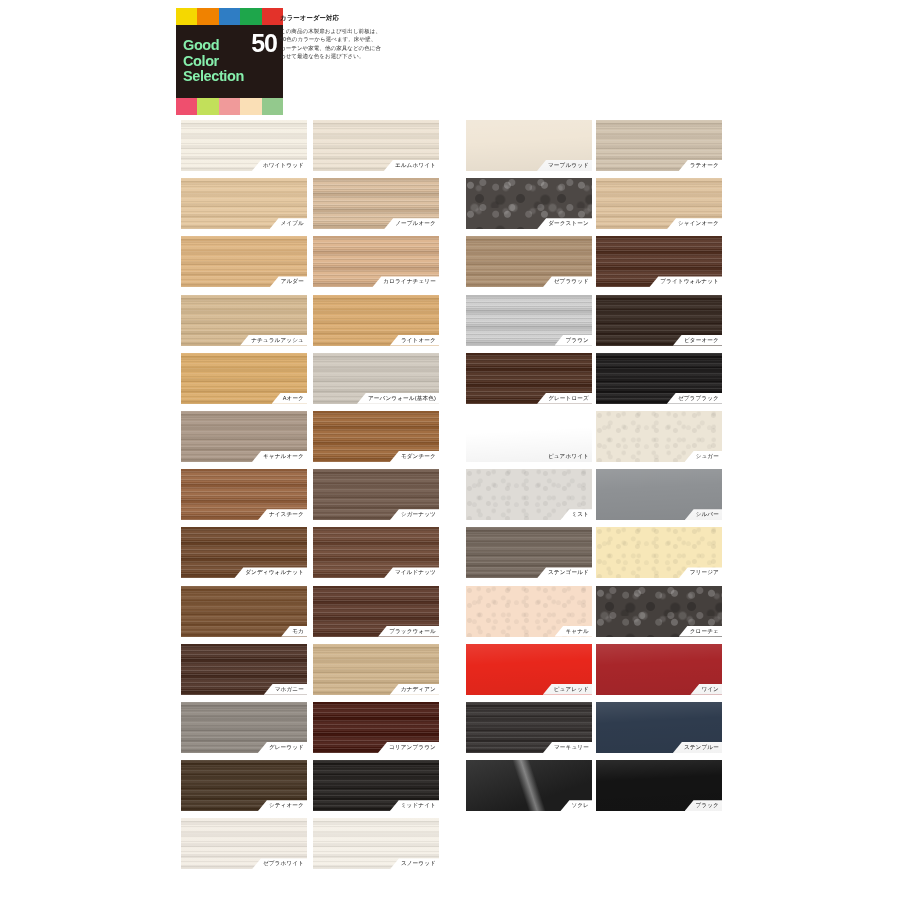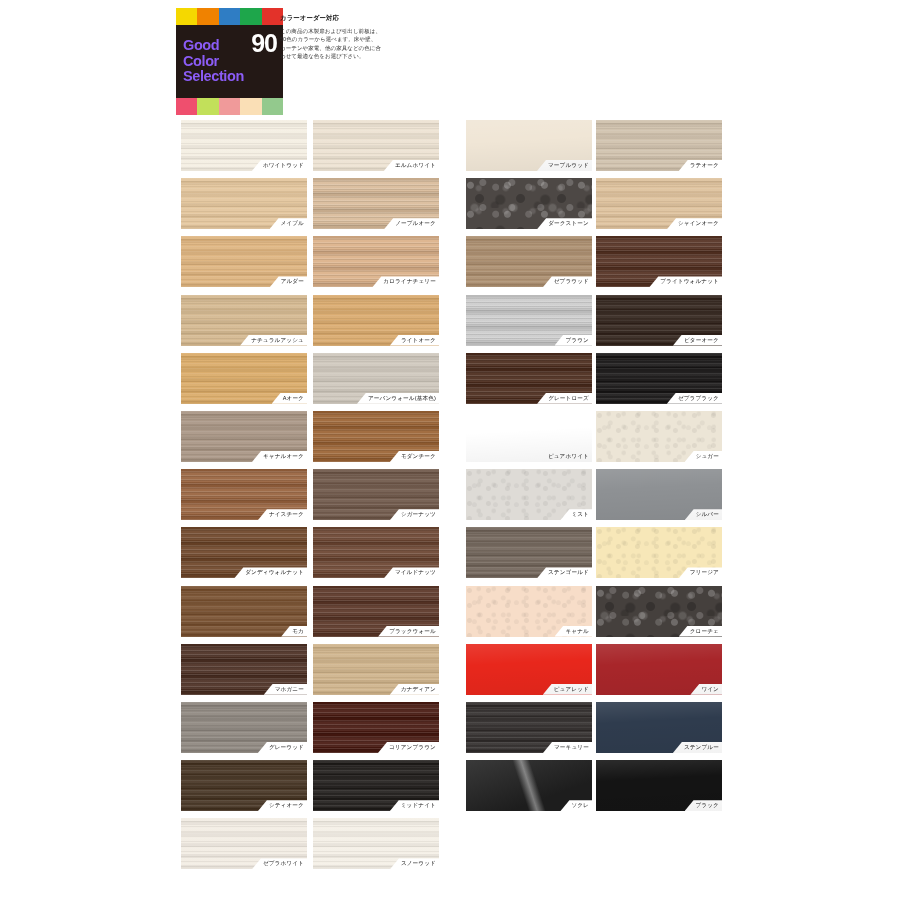--- a/index.html
+++ b/index.html
@@ -48,21 +48,21 @@
     width: 107px;
     height: 73px;
     background: #231815;
     display: flex;
     align-items: center;
     justify-content: flex-start;
     position: relative;
   }
 
   #logo-text {
-    color: #8b5cf6;
+    color: #86efac;
     font-family: "Liberation Sans", sans-serif;
     font-weight: bold;
     font-size: 14.5px;
     line-height: 15.5px;
     letter-spacing: -0.4px;
     padding-left: 7px;
     white-space: pre;
   }
   #logo-fifty {
     position: absolute;
@@ -233,21 +233,21 @@
           <div class="stripe" style="background: rgb(245, 216, 0);"></div>
           <div class="stripe" style="background: rgb(240, 130, 0);"></div>
           <div class="stripe" style="background: rgb(47, 125, 196);"></div>
           <div class="stripe" style="background: rgb(30, 166, 75);"></div>
           <div class="stripe" style="background: rgb(227, 50, 42);"></div>
         </div>
       <div id="logo-center" style="background: rgb(35, 24, 21);">
         <div id="logo-text">Good
 Color
 Selection</div>
-        <div id="logo-fifty">90</div>
+        <div id="logo-fifty">50</div>
       </div>
       <div class="stripe-row" id="bottom-stripes">
           <div class="stripe" style="background: rgb(239, 79, 110);"></div>
           <div class="stripe" style="background: rgb(194, 224, 90);"></div>
           <div class="stripe" style="background: rgb(240, 154, 154);"></div>
           <div class="stripe" style="background: rgb(250, 223, 182);"></div>
           <div class="stripe" style="background: rgb(147, 201, 141);"></div>
         </div>
     </div>
 

